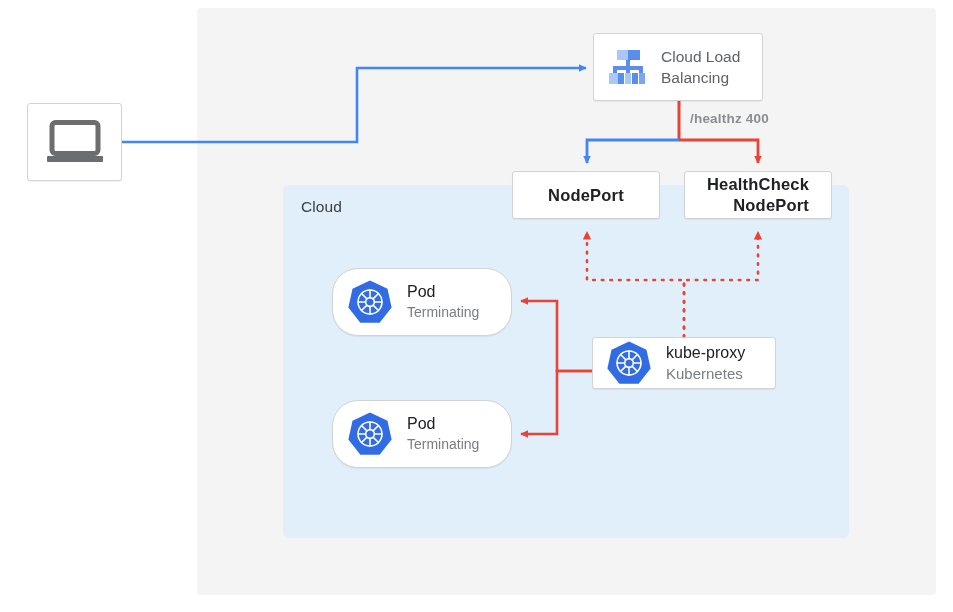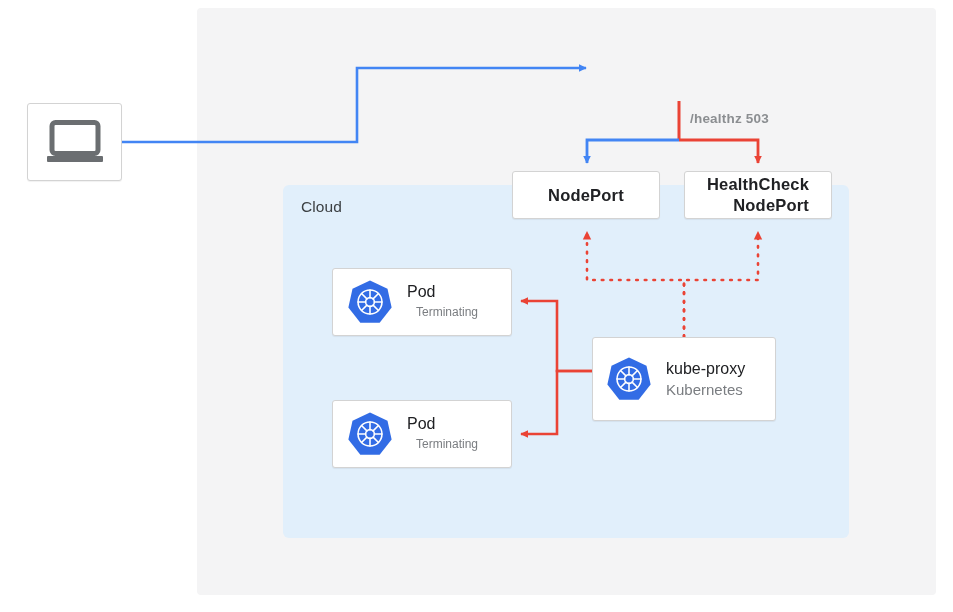--- a/index.html
+++ b/index.html
@@ -116,41 +116,41 @@
     letter-spacing: .2px;
   }
 
   
   .pod-box {
     left: 332px;
     width: 180px; height: 68px;
     display: flex;
     align-items: center;
     padding-left: 14px;
+    border-radius: 26px;
   }
   .pod-box-1 { top: 268px; }
   .pod-box-2 { top: 400px; }
 
   .pod-text { margin-left: 14px; }
   .pod-title {
     font-size: 16px;
     color: #202124;
     line-height: 20px;
   }
   .pod-sub {
-    font-size: 12px;
+    font-size: 14px;
     color: #7a7d81;
     line-height: 21px;
-    margin-left: 9px;
   }
 
   
   .kp-box {
     left: 592px; top: 337px;
-    width: 184px; height: 84px;
+    width: 184px; height: 52px;
     display: flex;
     align-items: center;
     padding-left: 13px;
   }
   .kp-text { margin-left: 14px; }
   .kp-title {
     font-size: 16px;
     color: #202124;
     line-height: 20px;
   }
@@ -218,22 +218,42 @@
 
   <div class="box client-box">
     <span>
       <svg class="icon-svg" width="60" height="44" viewBox="0 0 60 44" aria-hidden="true">
         <rect x="7" y="2.5" width="46" height="31" rx="3.5" ry="3.5" fill="none" stroke="#6b6e71" stroke-width="5"></rect>
         <rect x="2" y="36" width="56" height="6" rx="1" fill="#6b6e71"></rect>
       </svg>
     </span>
   </div>
 
-
-  <div class="healthz-label">/healthz 503</div>
+  <div class="box clb-box">
+    <span>
+      <svg class="icon-svg" width="44" height="40" viewBox="0 0 44 40" aria-hidden="true">
+        <rect x="12" y="3" width="11" height="10" fill="#a9c8f8"></rect>
+        <rect x="23" y="3" width="12" height="10" fill="#5b8ded"></rect>
+        <rect x="21" y="13" width="4" height="7" fill="#5b8ded"></rect>
+        <rect x="8" y="19" width="30" height="4" fill="#5b8ded"></rect>
+        <rect x="8" y="19" width="4" height="8" fill="#5b8ded"></rect>
+        <rect x="21" y="19" width="4" height="8" fill="#5b8ded"></rect>
+        <rect x="34" y="19" width="4" height="8" fill="#5b8ded"></rect>
+        <rect x="4" y="26" width="9" height="11" fill="#a9c8f8"></rect>
+        <rect x="13" y="26" width="6" height="11" fill="#5b8ded"></rect>
+        <rect x="20" y="26" width="6" height="11" fill="#a9c8f8"></rect>
+        <rect x="27" y="26" width="6" height="11" fill="#5b8ded"></rect>
+        <rect x="34" y="26" width="6" height="11" fill="#7aa6f2"></rect>
+      </svg>
+    </span>
+    <span class="clb-label">Cloud Load
+Balancing</span>
+  </div>
+
+  <div class="healthz-label">/healthz 400</div>
 
   <div class="box nodeport-box">
     <span class="t">NodePort</span>
   </div>
 
   <div class="box hcnodeport-box">
     <span class="t">HealthCheck
 NodePort</span>
   </div>
 

